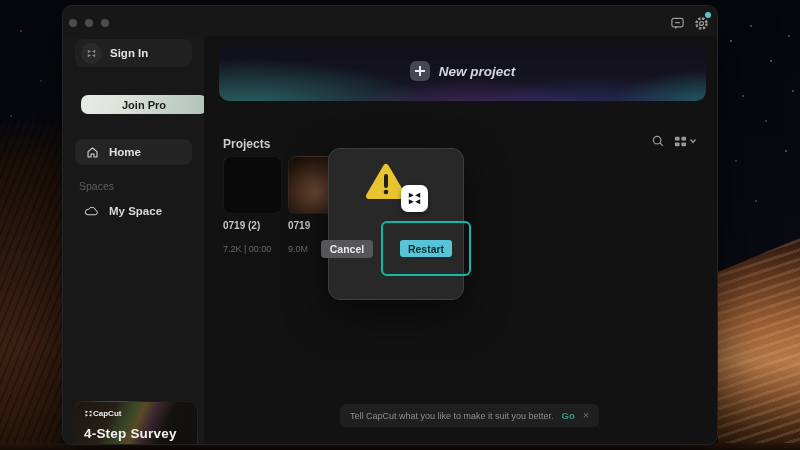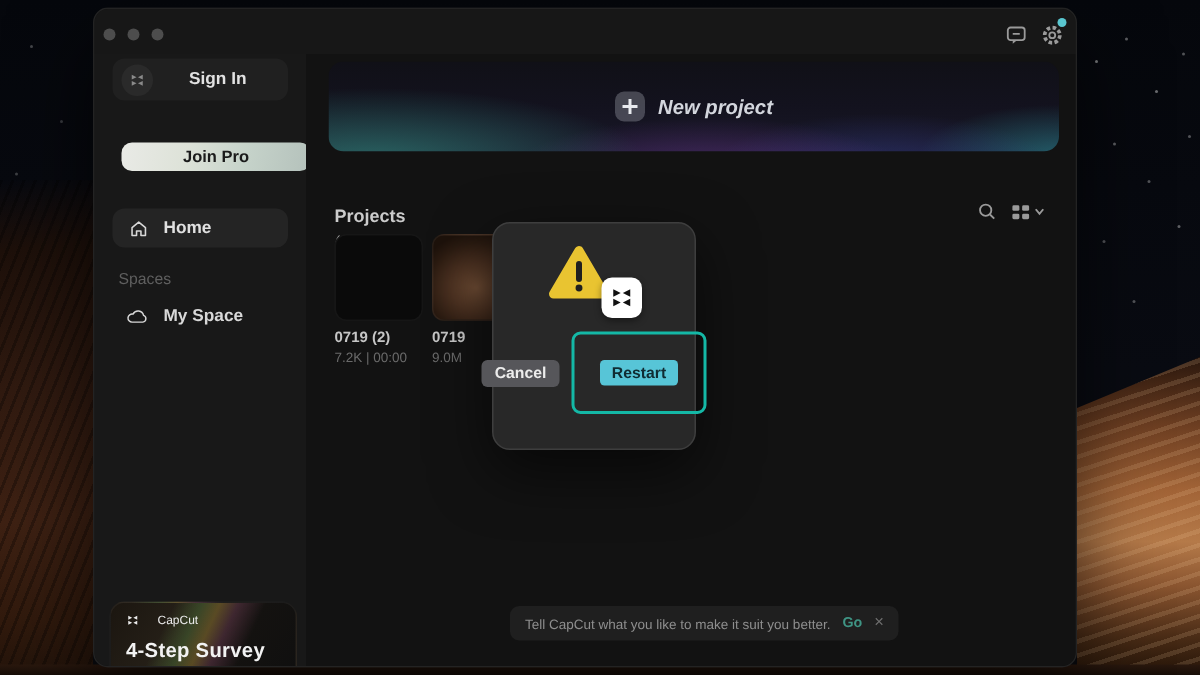--- a/index.html
+++ b/index.html
@@ -42,42 +42,42 @@
   .titlebar { position:absolute; left:0; top:0; width:100%; height:30px; background:#171717; }
   .lights { position:absolute; left:6px; top:13px; display:flex; gap:8px; }
   .light { width:8px; height:8px; border-radius:50%; background:#4d4d4d; }
   .top-icons { position:absolute; right:8px; top:9px; display:flex; gap:8px; }
   .top-icon { position:relative; width:16px; height:16px; display:flex; align-items:center; justify-content:center; }
   .badge-dot { position:absolute; right:-2px; top:-3px; width:6px; height:6px; border-radius:50%; background:#59c6cf; }
 
   
   .sidebar { position:absolute; left:0; top:30px; width:141px; height:410px; background:#181818; }
   .signin-row { position:absolute; left:12px; top:3px; width:117px; height:28px;
-    background:rgba(255,255,255,.035); border-radius:8px; display:flex; align-items:center; gap:24px; padding-left:6px; }
+    background:rgba(255,255,255,.035); border-radius:8px; display:flex; align-items:center; gap:8px; padding-left:6px; }
   .avatar { width:21px; height:21px; border-radius:50%; background:#2a2a2a; display:flex; align-items:center; justify-content:center; }
   .signin-label { color:#e2e2e2; font-size:11.5px; font-weight:700; }
   .joinpro { position:absolute; left:18px; top:59px; width:126px; height:19px; border-radius:7px;
     background:linear-gradient(100deg,#e9eae6 0%, #dde2d8 35%, #c6d3ca 65%, #b4c1bb 100%);
     display:flex; align-items:center; justify-content:center;
     color:#1b1b1b; font-size:11px; font-weight:700; }
   .home-item { position:absolute; left:12px; top:103px; width:117px; height:26px;
     background:rgba(255,255,255,.055); border-radius:8px; display:flex; align-items:center; gap:10px; padding-left:11px;
     color:#e0e0e0; font-size:11.5px; font-weight:600; }
   .spaces-label { position:absolute; left:16px; top:144px; color:#5f5f5f; font-size:10.5px; }
   .myspace-item { position:absolute; left:12px; top:163px; width:117px; height:24px;
     display:flex; align-items:center; gap:10px; padding-left:9px;
     color:#d8d8d8; font-size:11.5px; font-weight:600; border-radius:8px; }
 
   .survey-card { position:absolute; left:10px; top:365px; width:125px; height:64px; border-radius:10px; overflow:hidden;
     background:
       linear-gradient(115deg, rgba(0,0,0,0) 28%, rgba(110,170,80,.28) 40%, rgba(225,185,70,.3) 48%, rgba(190,95,150,.22) 56%, rgba(0,0,0,0) 68%),
       linear-gradient(120deg,#1b1610 0%, #262018 35%, #141210 65%, #0f0f0f 100%);
     border:1px solid rgba(255,255,255,.05); }
-  .survey-brand { position:absolute; left:10px; top:7px; display:flex; align-items:center; gap:12px;
-    color:#ececec; font-size:8px; font-weight:400; }
+  .survey-brand { position:absolute; left:10px; top:7px; display:flex; align-items:center; gap:0;
+    color:#ececec; font-size:8px; font-weight:700; }
   .survey-title { position:absolute; left:10px; top:24px; color:#f2f2f2; font-size:13.5px; font-weight:800; letter-spacing:.2px; }
   .survey-sub { position:absolute; left:10px; top:42px; color:#8d8d8d; font-size:8.5px; }
 
   
   .main { position:absolute; left:141px; top:30px; width:515px; height:410px; background:#121212; }
   .banner { position:absolute; left:15px; top:5px; width:487px; height:60px; border-radius:10px;
     background:
       radial-gradient(60% 130% at 6% 110%, rgba(45,118,112,.8), rgba(0,0,0,0) 62%),
       radial-gradient(45% 110% at 52% 130%, rgba(118,58,158,.55), rgba(0,0,0,0) 62%),
       radial-gradient(38% 100% at 76% 120%, rgba(55,65,150,.5), rgba(0,0,0,0) 62%),
@@ -95,21 +95,21 @@
   .projects-count { color:#9c9c9c; font-size:11.5px; }
   .header-actions { position:absolute; right:22px; top:98px; display:flex; align-items:center; gap:9px; }
 
   .card { position:absolute; width:60px; }
   .card1 { left:19px; top:120px; }
   .card2 { left:84px; top:120px; }
   .thumb { width:59px; height:58px; border-radius:8px; border:1px solid rgba(255,255,255,.05); }
   .thumb.black { background:#0a0a0a; }
   .thumb.brown { background:radial-gradient(70% 65% at 50% 62%, #6e4c34 0%, #4a3020 45%, #2b1b11 80%, #1d120b 100%); }
   .card-title { margin-top:6px; color:#c6c6c6; font-size:10px; font-weight:600; white-space:nowrap; }
-  .card-meta { margin-top:2px; color:#6a6a6a; font-size:9px; white-space:nowrap; }
+  .card-meta { margin-top:13px; color:#6a6a6a; font-size:9px; white-space:nowrap; }
 
   .toast { position:absolute; left:136px; top:368px; height:23px; padding:0 10px; border-radius:6px;
     background:#1f1f1f; display:inline-flex; align-items:center; gap:8px; white-space:nowrap; }
   .toast-text { color:#8e8e8e; font-size:9px; }
   .toast-go { color:#3f9484; font-size:9.5px; font-weight:700; }
   .toast-x { color:#6f6f6f; font-size:11px; line-height:1; }
 
   
   .dialog { position:absolute; left:328px; top:148px; width:136px; height:152px;
     background:#282828; border:1px solid #3e3e3e; border-radius:12px;

